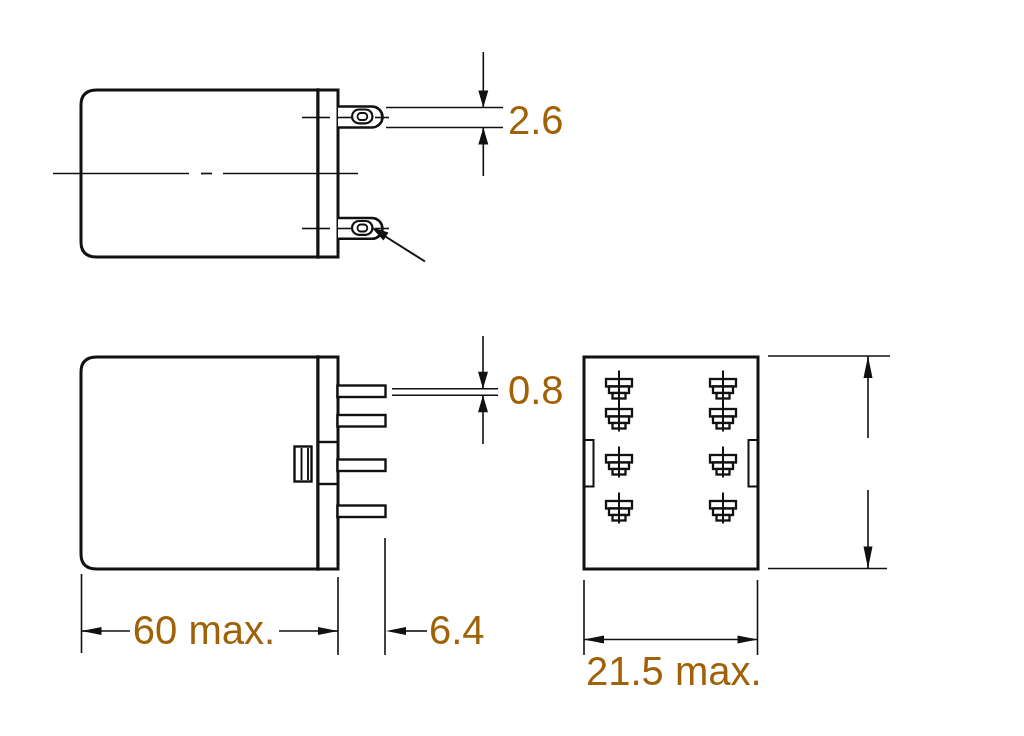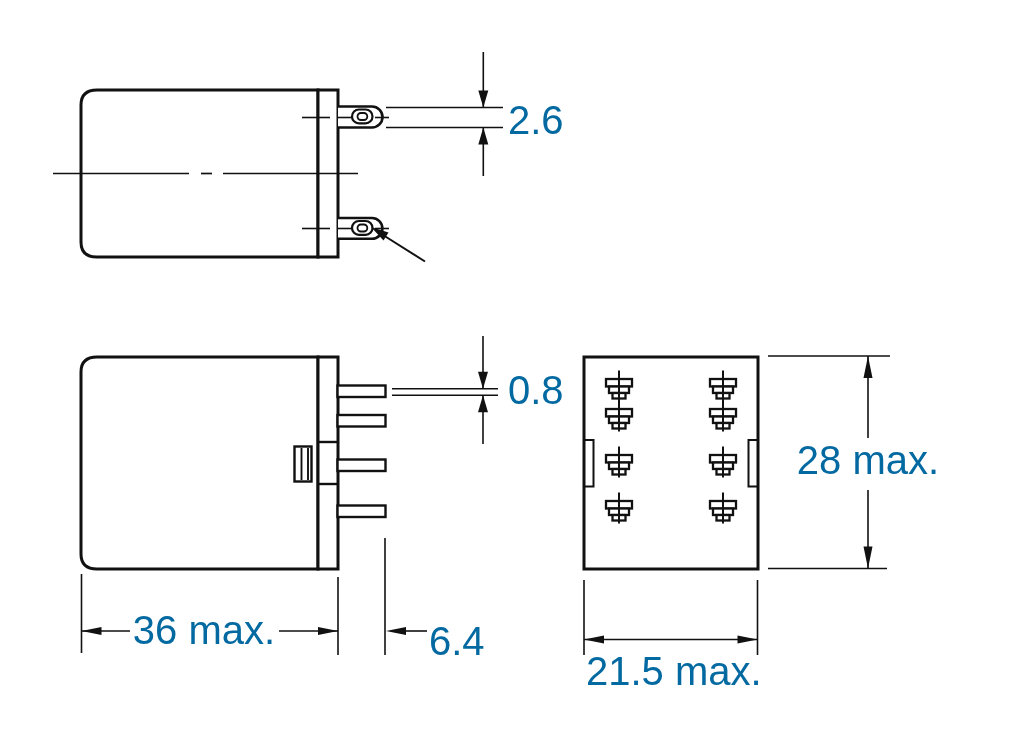--- a/index.html
+++ b/index.html
@@ -6,21 +6,21 @@
   .stage{
     position:relative;
     width:1024px;height:736px;
     background:#ffffff;
     font-family:"Liberation Sans","DejaVu Sans",sans-serif;
     overflow:hidden;
   }
   .stage svg{position:absolute;left:0;top:0;}
   .lbl{
     position:absolute;
-    color:#0369a1;
+    color:#a16207;
     white-space:nowrap;
     line-height:1;
     letter-spacing:0px;
   }
   .dim{font-size:40px;}
   .note{font-size:37px;}
   .ctr{text-align:center;}
 </style>
 </head>
 <body>
@@ -156,21 +156,20 @@
     <polygon points="584,639.5 604,635.5 604,643.5" fill="#111" stroke="none"></polygon>
     <polygon points="757.5,639.5 737.5,635.5 737.5,643.5" fill="#111" stroke="none"></polygon>
   </g>
 </svg>
 
   <div class="lbl dim" style="left:508px;top:100px;">2.6</div>
 
 
   <div class="lbl dim" style="left:508px;top:370px;">0.8</div>
 
-  <div class="lbl dim ctr" style="left:124px;top:610px;width:160px;">36 max.</div>
+  <div class="lbl dim ctr" style="left:124px;top:610px;width:160px;">60 max.</div>
 
-  <div class="lbl dim" style="left:429px;top:610px;margin-top:11px;">6.4</div>
+  <div class="lbl dim" style="left:429px;top:610px;">6.4</div>
 
-  <div class="lbl dim ctr" style="left:793px;top:440px;width:150px;">28 max.</div>
 
   <div class="lbl dim ctr" style="left:586px;top:651px;width:170px;">21.5 max.</div>
 
 </div>
 
 </body></html>

